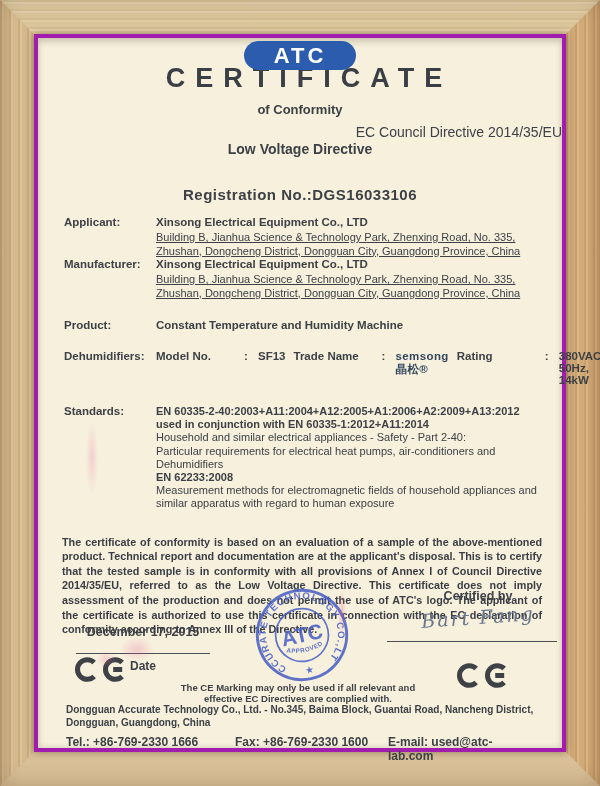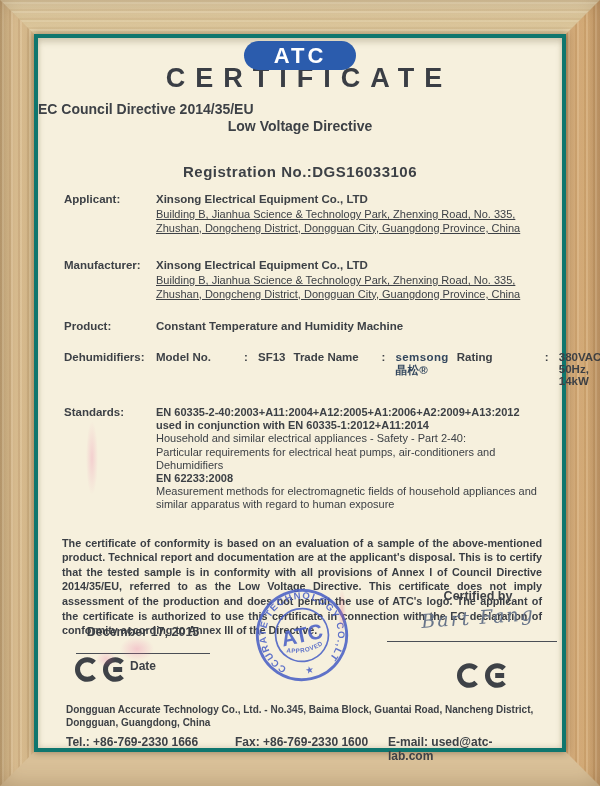--- a/index.html
+++ b/index.html
@@ -28,43 +28,43 @@
       repeating-linear-gradient(90deg, rgba(140,100,55,0.18) 0 2px, rgba(255,248,230,0.10) 2px 4px, rgba(150,110,60,0.06) 4px 9px),
       linear-gradient(90deg, #cfb387, #dec296 45%, #d3b78a); }
   .wood-right { top:0; bottom:0; right:0; width:34px;
     clip-path: polygon(100% 0, 0 34px, 0 calc(100% - 34px), 100% 100%);
     background:
       repeating-linear-gradient(90deg, rgba(150,100,45,0.20) 0 2px, rgba(255,240,215,0.12) 2px 4px, rgba(160,110,55,0.07) 4px 9px),
       linear-gradient(270deg, #c9a071, #dab27e 45%, #d0a97a); }
 
   
   .paper { position:absolute; left:34px; top:34px; right:34px; bottom:34px; z-index:6;
-    background:#f6f0dd; border:4px solid #0f766e;
+    background:#f6f0dd; border:4px solid #a21caf;
     box-shadow: 0 0 7px rgba(60,40,20,0.45), inset 0 4px 6px rgba(135,120,90,0.33), inset 0 -2px 4px rgba(135,120,90,0.16);
     color:#3d4146; }
   .content { position:relative; width:100%; height:100%; }
 
   
   .logo-pill { position:relative; z-index:3; width:112px; height:29px; margin:3px auto 0;
     background:#2b5cad; border-radius:15px; display:flex; align-items:center; justify-content:center; }
   .logo-pill span { color:#fff; font-weight:bold; font-size:22px; letter-spacing:3px; }
   .cert-title { position:relative; z-index:2; margin-top:-7px; text-align:center;
     font-size:27px; font-weight:bold; color:#3a3e45; letter-spacing:10px; padding-left:18px; }
   .sub1 { margin-top:8px; text-align:center; font-size:13px; font-weight:bold; }
-  .sub2 { margin-top:7px; text-align:left; font-size:14px; font-weight:bold; }
+  .sub2 { margin-top:7px; text-align:right; font-size:14px; font-weight:normal; }
   .sub3 { margin-top:1px; text-align:center; font-size:14px; font-weight:bold; }
   .registration { margin-top:29px; text-align:center; font-size:15px; font-weight:bold; letter-spacing:0.5px; }
 
   
   .rows { margin:13px 20px 0 26px; }
   .frow { display:grid; grid-template-columns:92px 1fr; }
   .flabel { font-weight:bold; font-size:11.5px; }
   .fname { font-weight:bold; font-size:11.5px; }
   .faddr { font-size:11px; line-height:13.5px; margin-top:3px;text-decoration:underline; }
-  .mb12 { margin-bottom:24px; }
+  .mb12 { margin-bottom:0; }
   .mb20 { margin-bottom:19px; }
   .ident-rows { display:flex; flex-direction:row; gap:8px; }
   .irow { display:grid; grid-template-columns:88px 14px 1fr; font-size:11.5px; font-weight:bold; }
   .trade { color:#33475e; letter-spacing:0.4px; }
   .std-lines { font-size:11px; line-height:13.2px; }
   .std-bold { font-weight:bold; }
 
   .bodytext { margin:24px 20px 0 24px; font-size:10.8px; font-weight:bold; line-height:14.6px;
     text-align:justify; color:#3a3e44; }
 
@@ -102,20 +102,21 @@
   <div class="wood wood-left"></div>
   <div class="wood wood-right"></div>
 
   <div class="paper">
     <div class="content">
 
       <div class="logo-pill">
         <span>ATC</span>
       </div>
       <div class="cert-title">CERTIFICATE</div>
+      <div class="sub1">of Conformity</div>
       <div class="sub2">EC Council Directive 2014/35/EU</div>
       <div class="sub3">Low Voltage Directive</div>
       <div class="registration">Registration No.:DGS16033106</div>
 
       <div class="rows">
 
         <div class="frow mb12">
           <div class="flabel">Applicant:</div>
           <div>
             <div class="fname">Xinsong Electrical Equipment Co., LTD</div>
@@ -207,20 +208,24 @@
         </svg>
       </div>
       <div class="abs ce-right">
         <svg viewBox="0 0 100 48" width="56" height="27">
           <path d="M 36 11.5 A 17.5 17.5 0 1 0 36 36.5" fill="none" stroke="#3e4247" stroke-width="9"></path>
           <path d="M 86 11.5 A 17.5 17.5 0 1 0 86 36.5" fill="none" stroke="#3e4247" stroke-width="9"></path>
           <path d="M 70 24 H 86" fill="none" stroke="#3e4247" stroke-width="9"></path>
         </svg>
       </div>
 
+      <div class="abs ce-note">
+        <div>The CE Marking may only be used if all relevant and</div>
+        <div>effective EC Directives are complied with.</div>
+      </div>
 
       <div class="abs footer-addr">Dongguan Accurate Technology Co., Ltd. - No.345, Baima Block, Guantai Road, Nancheng District, Dongguan, Guangdong, China</div>
 
       <div class="abs telrow">
         <span>Tel.: +86-769-2330 1666</span>
         <span>Fax: +86-769-2330 1600</span>
         <span>E-mail: used@atc-lab.com</span>
       </div>
 
       <div class="smudge sm1"></div>

